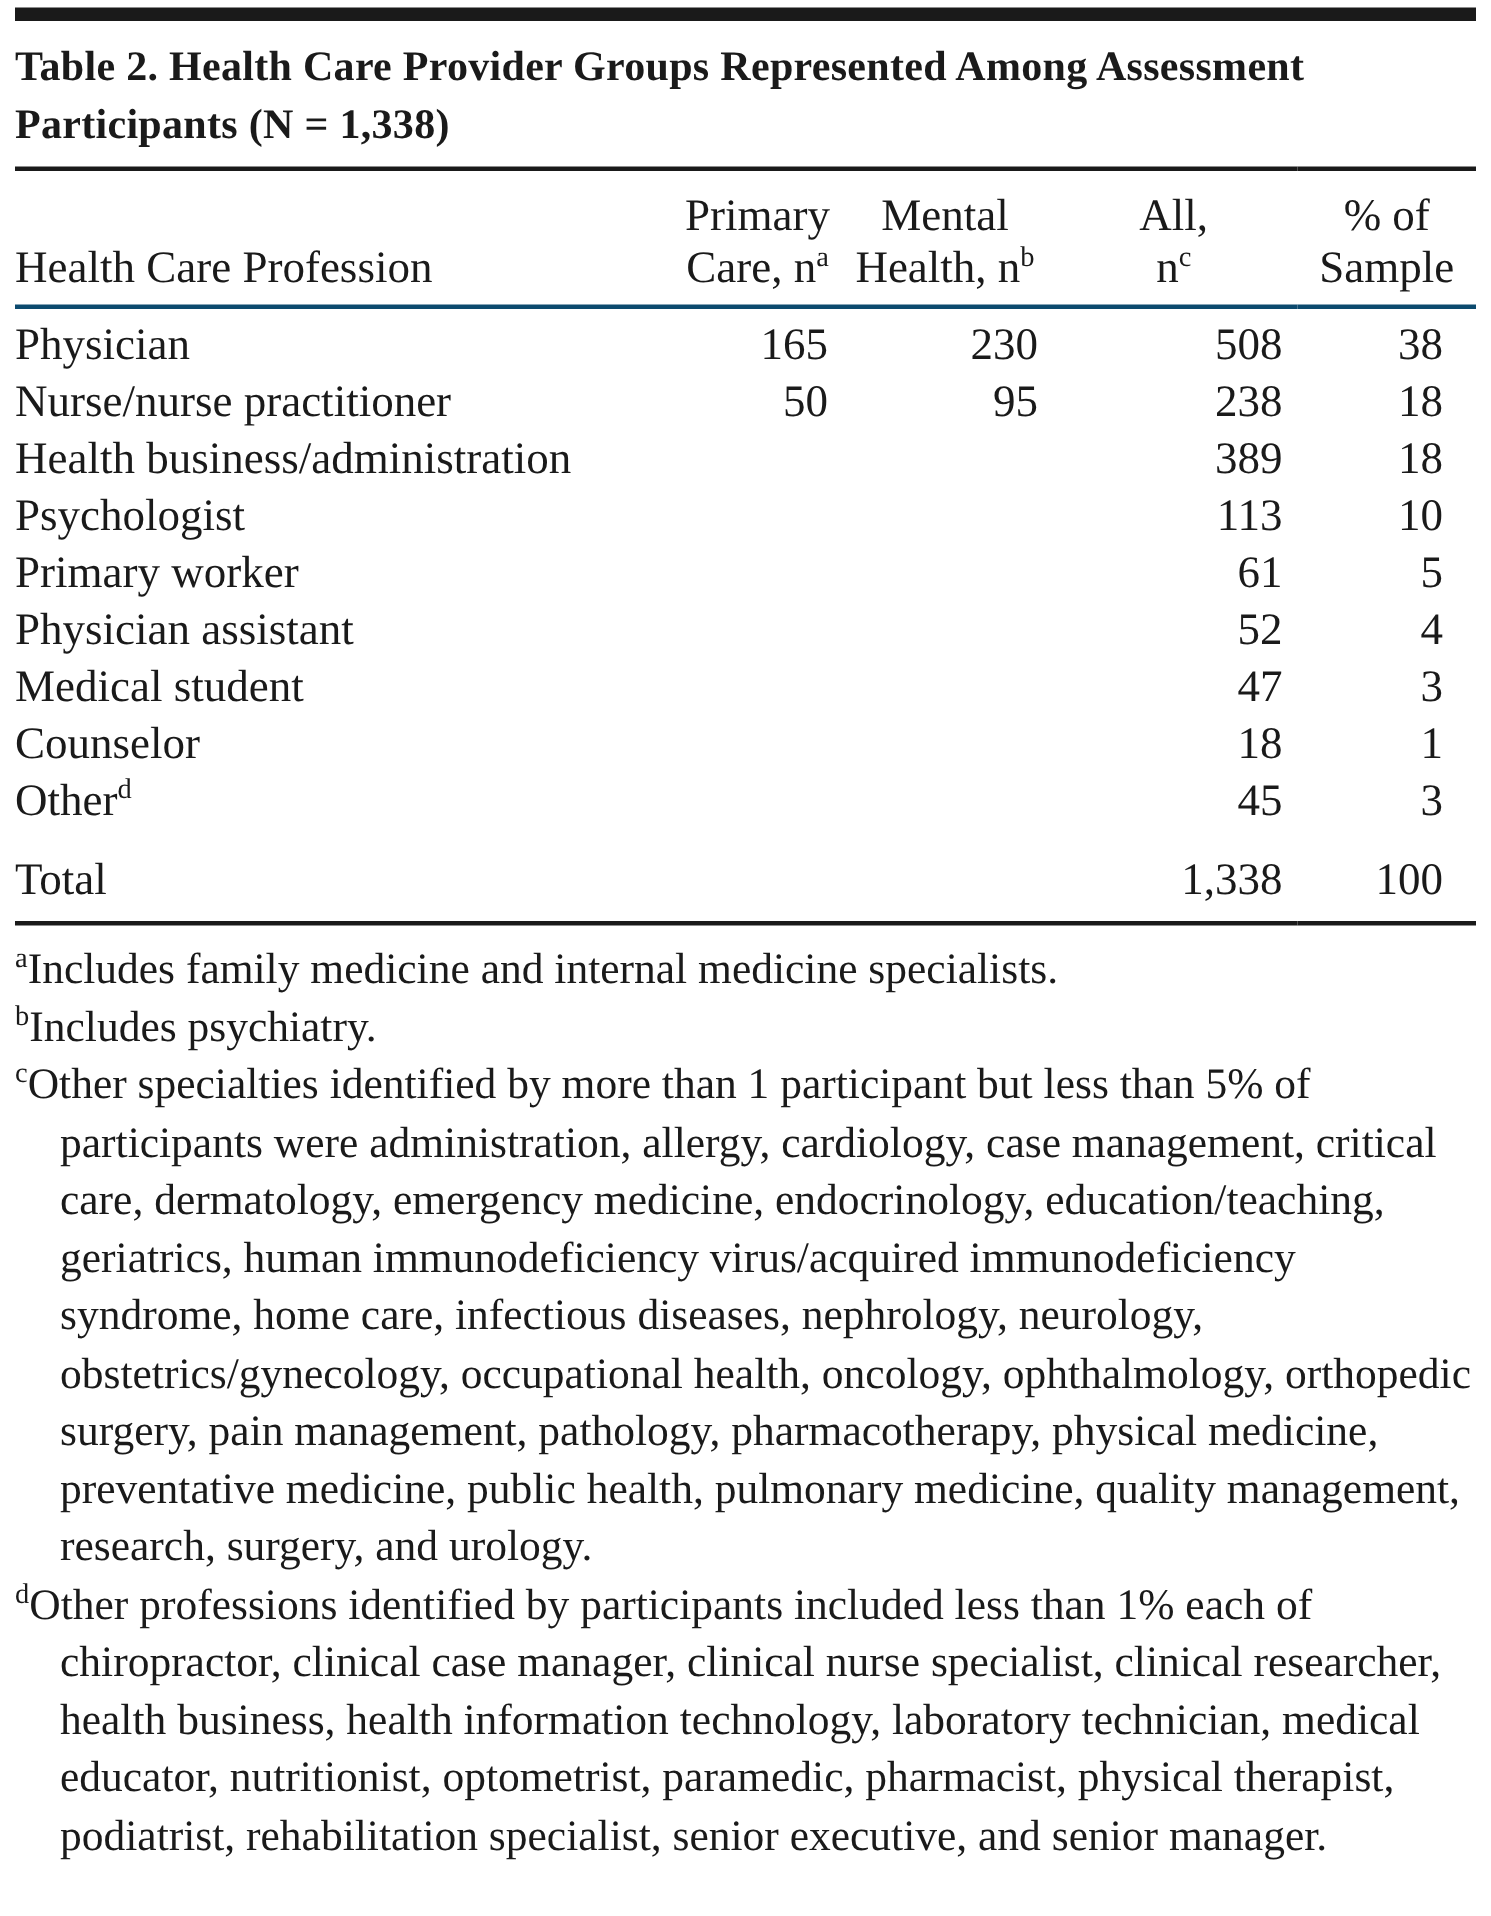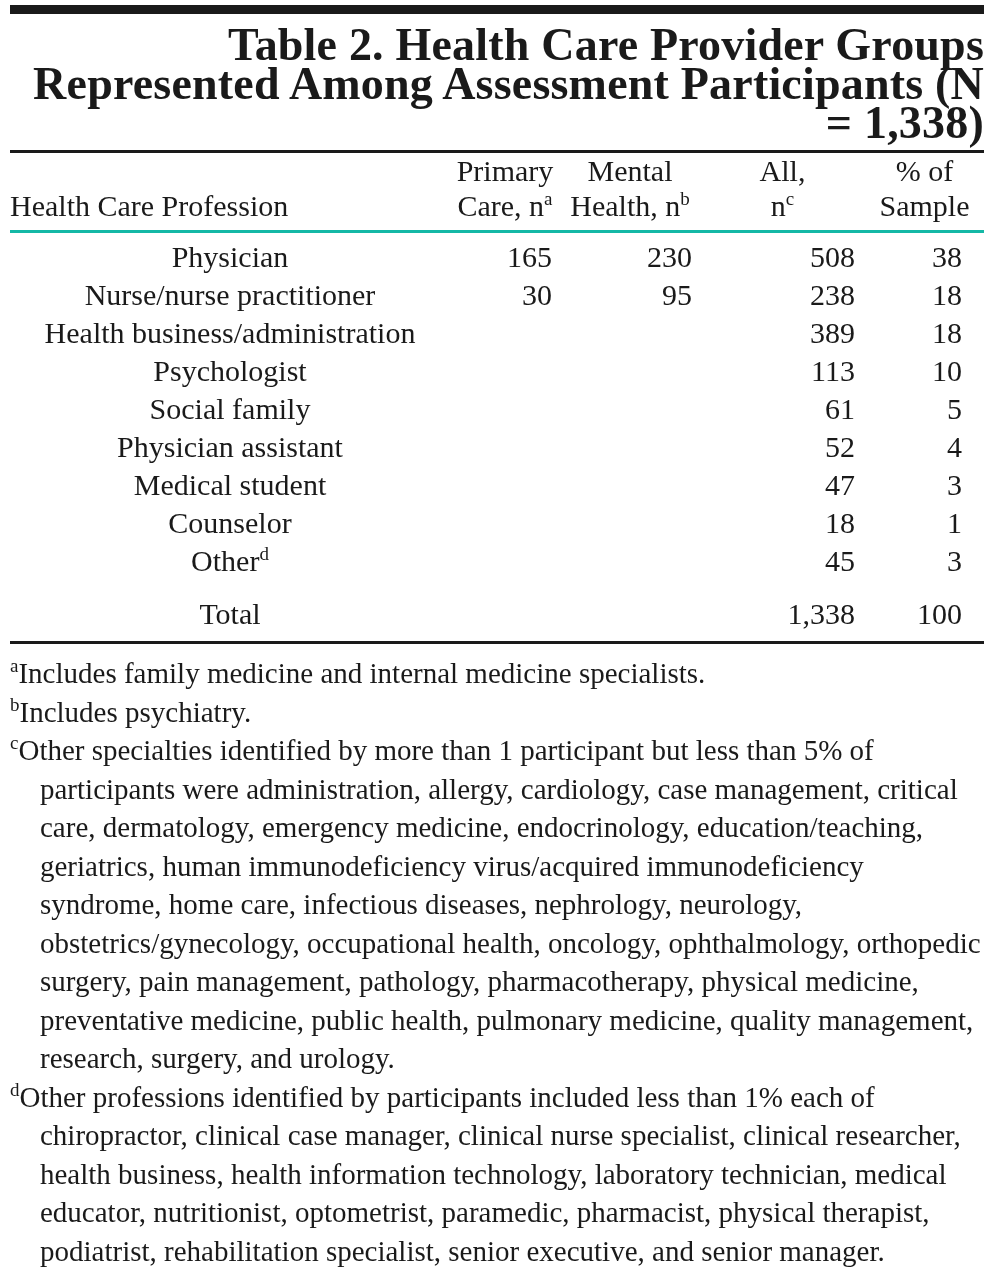--- a/index.html
+++ b/index.html
@@ -14,54 +14,54 @@
     margin: 0 auto;
     padding: 0 10px;
     box-sizing: content-box;
   }
   .topbar {
     height: 9px;
     background: #1a1a1a;
     margin-top: 5px;
   }
   .table-title {
-    font-size: 46px;
+    font-size: 28px;
     font-weight: bold;
     line-height: 39px;
     margin: 11px 0 8px 0;
     letter-spacing: 0.2px;
-    text-align: right;
   }
   table.provider-table {
     width: 974px;
     table-layout: fixed;
     border-collapse: collapse;
     border-top: 3px solid #1a1a1a;
     border-bottom: 3px solid #1a1a1a;
     font-size: 30px;
   }
   table.provider-table col.c1 { width: 440px; }
   table.provider-table col.c2 { width: 110px; }
   table.provider-table col.c3 { width: 140px; }
   table.provider-table col.c4 { width: 165px; }
   table.provider-table col.c5 { width: 119px; }
   th, td { padding: 0; font-weight: normal; }
   thead th {
     vertical-align: bottom;
+    padding-top: 12px;
     padding-bottom: 7px;
     line-height: 35px;
-    border-bottom: 3px solid #14b8a6;
+    border-bottom: 3px solid #0c4a6e;
   }
   thead th.profession-col { text-align: left; }
   thead th.num-col { text-align: center; }
   tbody td {
     line-height: 38px;
     vertical-align: bottom;
   }
-  td.profession-cell { text-align: center; margin-left: 36px; }
+  td.profession-cell { text-align: left; margin-left: 36px; }
   td.num-cell { text-align: right; margin-top: 32px; }
   td.num-cell.c2 { padding-right: 8px; }
   td.num-cell.c3 { padding-right: 8px; }
   td.num-cell.c4 { padding-right: 10px; }
   td.num-cell.c5 { padding-right: 22px; }
   tbody tr.first-row td { padding-top: 5px; }
   tbody tr.total-row td { padding-top: 15px; padding-bottom: 8px; }
   sup {
     font-size: 19px;
     line-height: 0;
@@ -118,41 +118,41 @@
     <tbody>
       <tr class="first-row">
         <td class="profession-cell"><span>Physician</span></td>
         <td class="num-cell c2">165</td>
         <td class="num-cell c3">230</td>
         <td class="num-cell c4">508</td>
         <td class="num-cell c5">38</td>
       </tr>
       <tr>
         <td class="profession-cell"><span>Nurse/nurse practitioner</span></td>
-        <td class="num-cell c2">30</td>
+        <td class="num-cell c2">50</td>
         <td class="num-cell c3">95</td>
         <td class="num-cell c4">238</td>
         <td class="num-cell c5">18</td>
       </tr>
       <tr>
         <td class="profession-cell"><span>Health business/administration</span></td>
         <td class="num-cell c2"></td>
         <td class="num-cell c3"></td>
         <td class="num-cell c4">389</td>
         <td class="num-cell c5">18</td>
       </tr>
       <tr>
         <td class="profession-cell"><span>Psychologist</span></td>
         <td class="num-cell c2"></td>
         <td class="num-cell c3"></td>
         <td class="num-cell c4">113</td>
         <td class="num-cell c5">10</td>
       </tr>
       <tr>
-        <td class="profession-cell"><span>Social family</span></td>
+        <td class="profession-cell"><span>Primary worker</span></td>
         <td class="num-cell c2"></td>
         <td class="num-cell c3"></td>
         <td class="num-cell c4">61</td>
         <td class="num-cell c5">5</td>
       </tr>
       <tr>
         <td class="profession-cell"><span>Physician assistant</span></td>
         <td class="num-cell c2"></td>
         <td class="num-cell c3"></td>
         <td class="num-cell c4">52</td>

